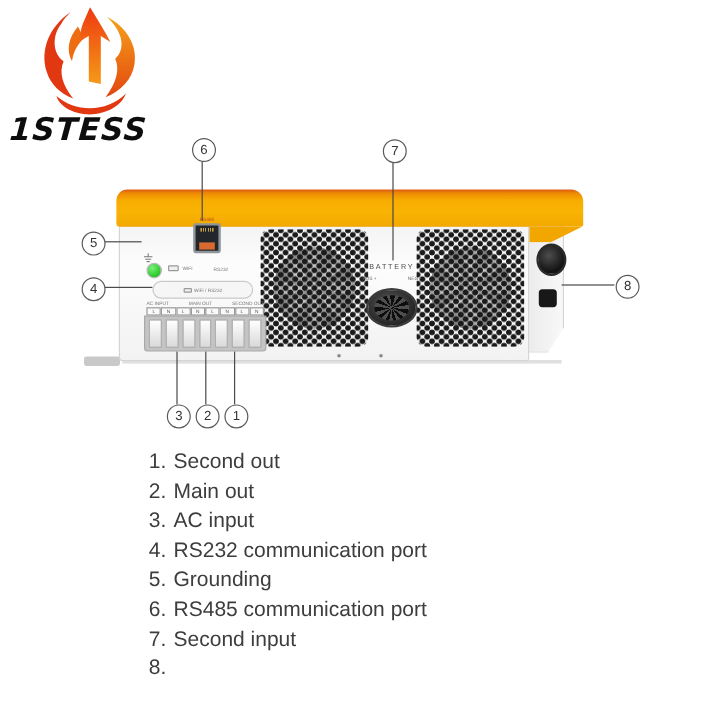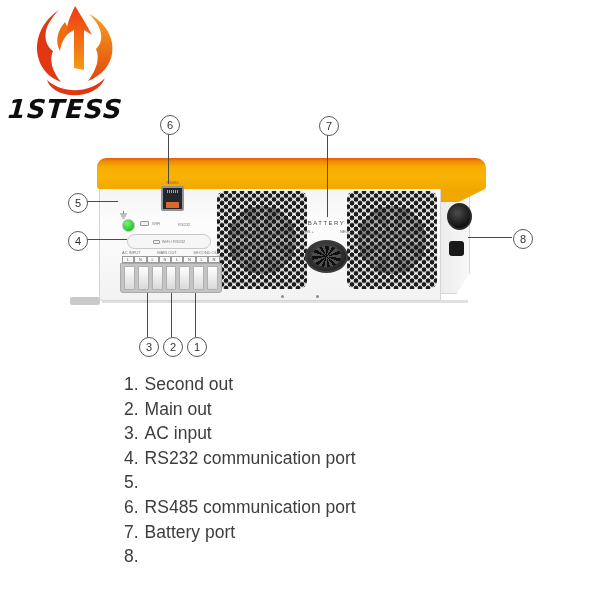--- a/index.html
+++ b/index.html
@@ -226,27 +226,28 @@
     <div class="legend-row">
       <span class="num">3.</span>
       <span>AC input</span>
     </div>
     <div class="legend-row">
       <span class="num">4.</span>
       <span>RS232 communication port</span>
     </div>
     <div class="legend-row">
       <span class="num">5.</span>
+      <span>Grounding</span>
     </div>
     <div class="legend-row">
       <span class="num">6.</span>
       <span>RS485 communication port</span>
     </div>
     <div class="legend-row">
       <span class="num">7.</span>
-      <span>Battery port</span>
+      <span>Second input</span>
     </div>
     <div class="legend-row">
       <span class="num">8.</span>
     </div>
   </div>
 
 </div>
 
 </body></html>

